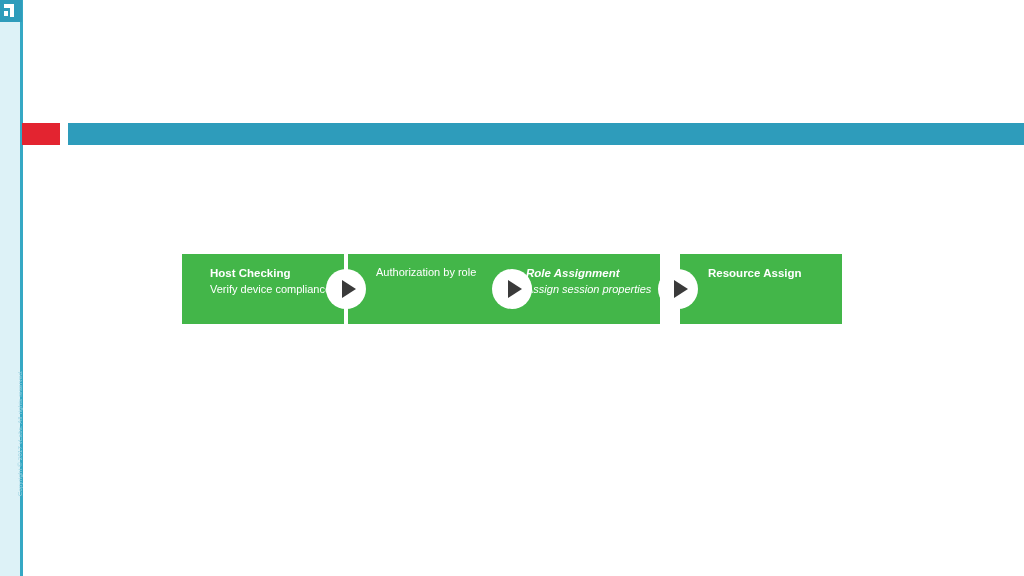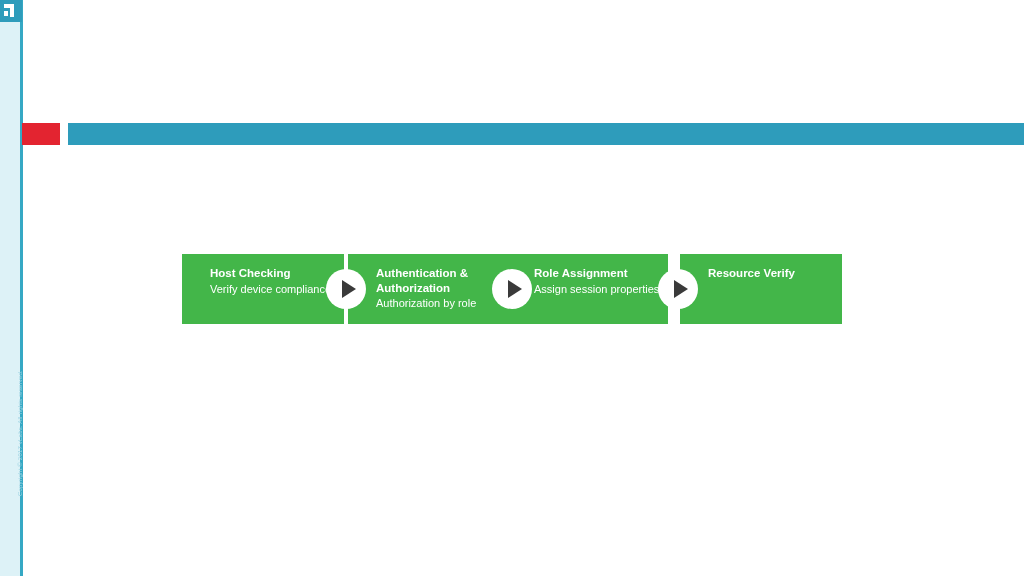--- a/index.html
+++ b/index.html
@@ -112,21 +112,21 @@
   .flow-card {
     position: absolute;
     top: 0;
     height: 70px;
     background: #43b649;
     box-sizing: border-box;
     padding: 12px 0 11px 28px;
   }
   .flow-card.c0 { left: 0px;   width: 162px; }
   .flow-card.c1 { left: 166px; width: 162px; }
-  .flow-card.c2 { left: 324px; width: 162px; }
+  .flow-card.c2 { left: 316px; width: 162px; font-style: italic; }
   .flow-card.c3 { left: 498px; width: 162px; }
 
   .card-title {
     font-size: 11.5px;
     font-weight: bold;
     color: #ffffff;
     line-height: 14.5px;
     margin: 0 0 2px 0;
     max-width: 128px;
   }
@@ -180,31 +180,30 @@
 <div id="title-bar-teal"></div>
 
 <div id="flow">
 
   <div class="flow-card c0">
     <p class="card-title">Host Checking</p>
     <p class="card-desc">Verify device compliance</p>
   </div>
 
   <div class="flow-card c1">
-    <p class="card-title">Authentication &amp; Authorization</p>
     <p class="card-desc">Authorization by role</p>
   </div>
 
   <div class="flow-card c2">
     <p class="card-title">Role Assignment</p>
     <p class="card-desc">Assign session properties</p>
   </div>
 
   <div class="flow-card c3">
-    <p class="card-title">Resource Verify</p>
+    <p class="card-title">Resource Assign</p>
   </div>
 
   <div class="connector n0">
     <span class="tri"></span>
   </div>
   <div class="connector n1">
     <span class="tri"></span>
   </div>
   <div class="connector n2">
     <span class="tri"></span>

